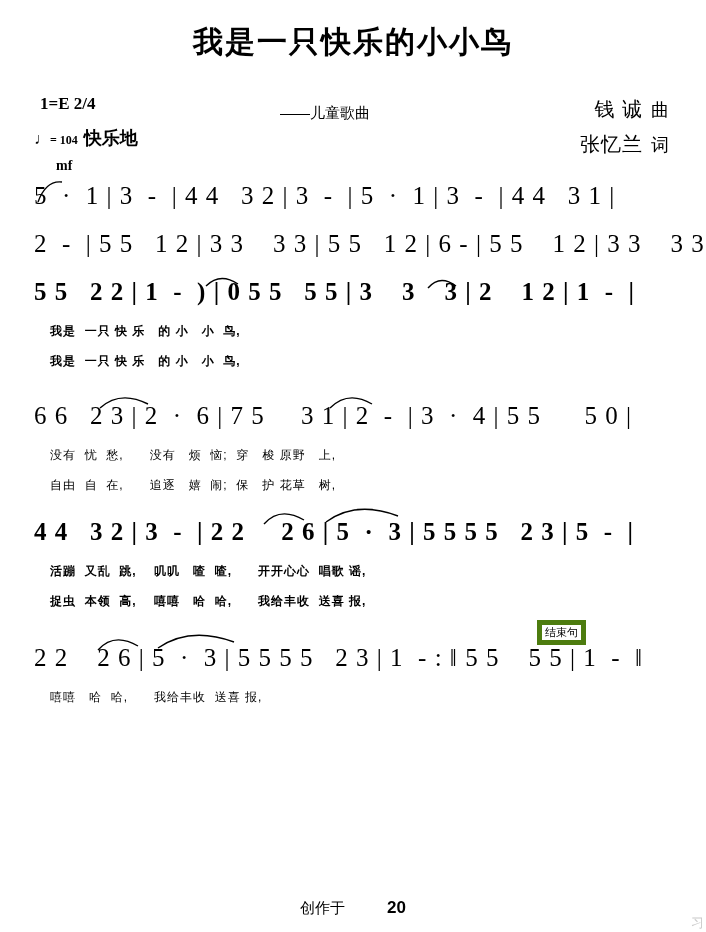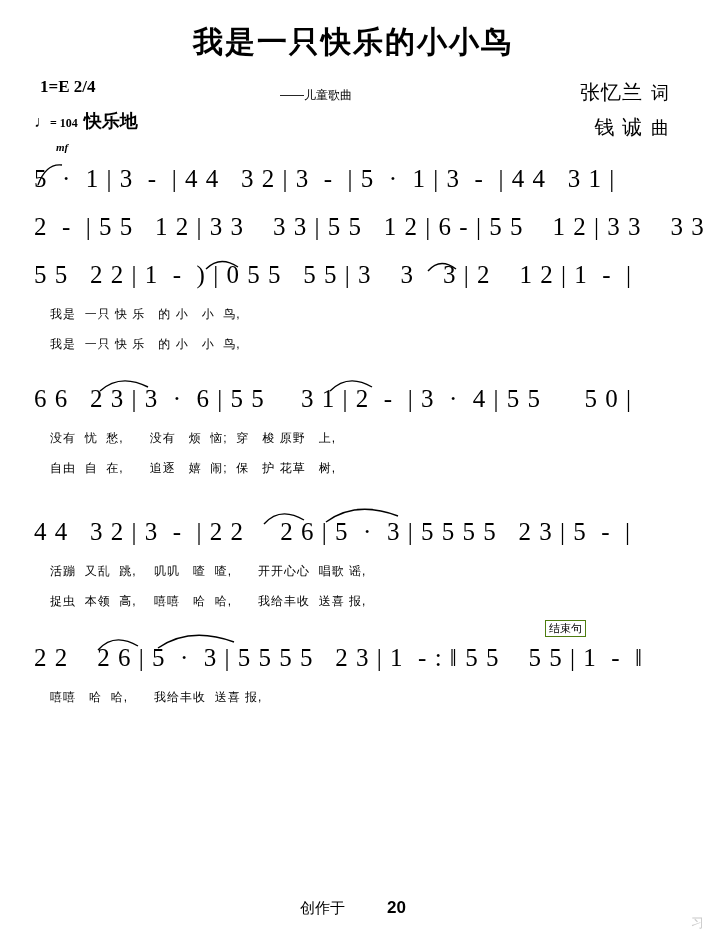--- a/index.html
+++ b/index.html
@@ -27,36 +27,36 @@
     font-family: "Liberation Sans", sans-serif;
     font-weight: bold;
     font-size: 30px;
     letter-spacing: 2px;
     margin-top: 22px;
   }
 
   .meta-row {
     position: relative;
     height: 76px;
-    margin-top: 10px;
+    margin-top: 27px;
     padding-left: 22px;
   }
   .key-sig {
     position: absolute;
     left: 40px;
     top: 4px;
     font-family: "Liberation Serif", serif;
     font-size: 17px;
     font-weight: bold;
   }
   .subtitle {
     position: absolute;
     left: 280px;
     top: 14px;
-    font-size: 12px;
+    font-size: 15px;
     font-family: "Liberation Sans", sans-serif;
   }
   .tempo {
     position: absolute;
     left: 34px;
     top: 36px;
     font-size: 13px;
     font-family: "Liberation Serif", serif;
   }
   .tempo .note-glyph { font-size: 16px; }
@@ -99,39 +99,38 @@
     font-size: 12px;
     white-space: pre;
     line-height: 30px;
     letter-spacing: 1px;
     padding-left: 16px;
   }
 
   
   .sys1 { margin-top: 6px; }
   .sys2 { margin-top: 4px; }
-  .sys3 { margin-top: 4px; }
+  .sys3 { margin-top: 4px; font-weight: bold; }
   .sys4 { margin-top: 20px; }
-  .sys5 { margin-top: 29px; }
+  .sys5 { margin-top: 12px; font-weight: bold; }
   .sys6 { margin-top: 22px; }
 
   .mark-mf {
     position: absolute;
     left: 22px;
     top: -14px;
-    font-style: italic;
-    font-family: "Liberation Serif", serif;
-    font-size: 11px;
+    font-family: "Liberation Serif", serif;
+    font-size: 14px;
     font-weight: bold;
   }
   .endbox {
     position: absolute;
     right: 86px;
     top: -18px;
-    border: 1px solid #4d7c0f;
+    border: 5px solid #4d7c0f;
     font-family: "Liberation Sans", sans-serif;
     font-size: 11px;
     padding: 0 3px;
     background: #fff;
   }
 
   .footer {
     position: absolute;
     left: 0;
     right: 0;
@@ -160,22 +159,22 @@
 
   <div class="title">我是一只快乐的小小鸟</div>
 
   <div class="meta-row">
     <div class="key-sig">1=E 2/4</div>
     <div class="subtitle">——儿童歌曲</div>
     <div class="tempo">
       <span class="note-glyph">♩</span><span class="bpm">= 104</span><span class="mood">快乐地</span>
     </div>
     <div class="credit">
+      <div><span>钱  诚</span><span class="role">曲</span></div>
       <div><span>张忆兰</span><span class="role">词</span></div>
-      <div><span>钱  诚</span><span class="role">曲</span></div>
     </div>
   </div>
 
   <div class="system sys1">
     <div class="mark-mf">mf</div>
     <svg class="slur" style="left:-2px; top:6px;" width="40" height="26">
       <path d="M6 24 Q 14 2 30 4" stroke="#000" stroke-width="1.4" fill="none"></path>
     </svg>
     <div class="notes with-mark">5  ·  1 | 3  -  | 4 4   3 2 | 3  -  | 5  ·  1 | 3  -  | 4 4   3 1 |</div>
   </div>
@@ -196,21 +195,21 @@
     <div class="lyric">我是  一只 快 乐   的 小   小  鸟,</div>
   </div>
 
   <div class="system sys4">
     <svg class="slur" style="left:62px; top:-6px;" width="70" height="22">
       <path d="M4 18 Q 24 0 52 14" stroke="#000" stroke-width="1.4" fill="none"></path>
     </svg>
     <svg class="slur" style="left:292px; top:-6px;" width="60" height="22">
       <path d="M4 18 Q 22 0 46 14" stroke="#000" stroke-width="1.4" fill="none"></path>
     </svg>
-    <div class="notes">6 6   2 3 | 3  ·  6 | 5 5     3 1 | 2  -  | 3  ·  4 | 5 5      5 0 |</div>
+    <div class="notes">6 6   2 3 | 2  ·  6 | 7 5     3 1 | 2  -  | 3  ·  4 | 5 5      5 0 |</div>
     <div class="lyric">没有  忧  愁,      没有   烦  恼;  穿   梭 原野   上,</div>
     <div class="lyric">自由  自  在,      追逐   嬉  闹;  保   护 花草   树,</div>
   </div>
 
   <div class="system sys5">
     <svg class="slur" style="left:226px; top:-6px;" width="60" height="22">
       <path d="M4 18 Q 20 0 44 14" stroke="#000" stroke-width="1.4" fill="none"></path>
     </svg>
     <svg class="slur" style="left:288px; top:-12px;" width="90" height="26">
       <path d="M4 22 Q 34 0 76 16" stroke="#000" stroke-width="1.4" fill="none"></path>

